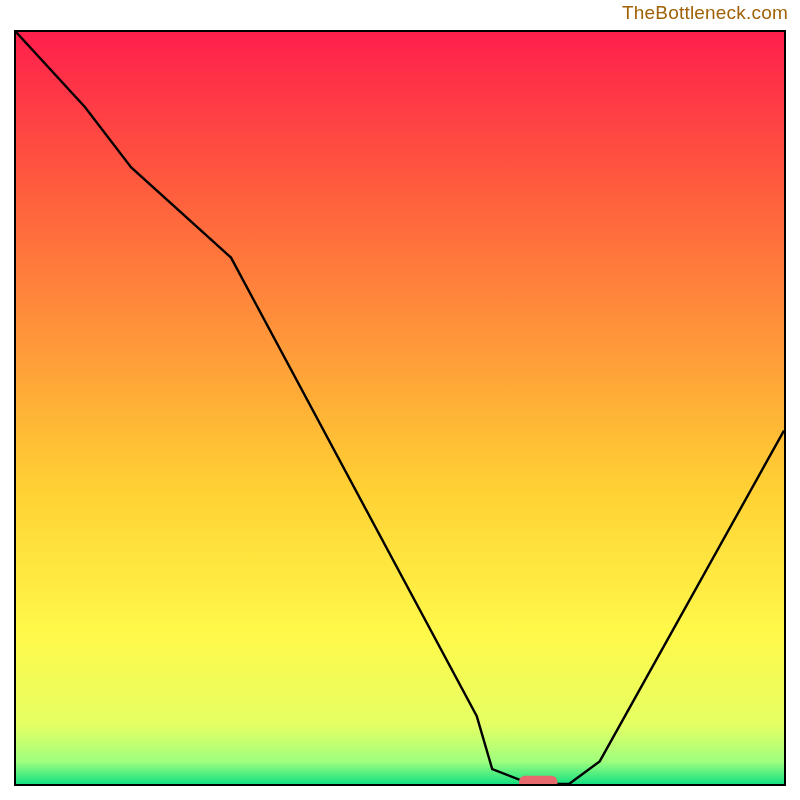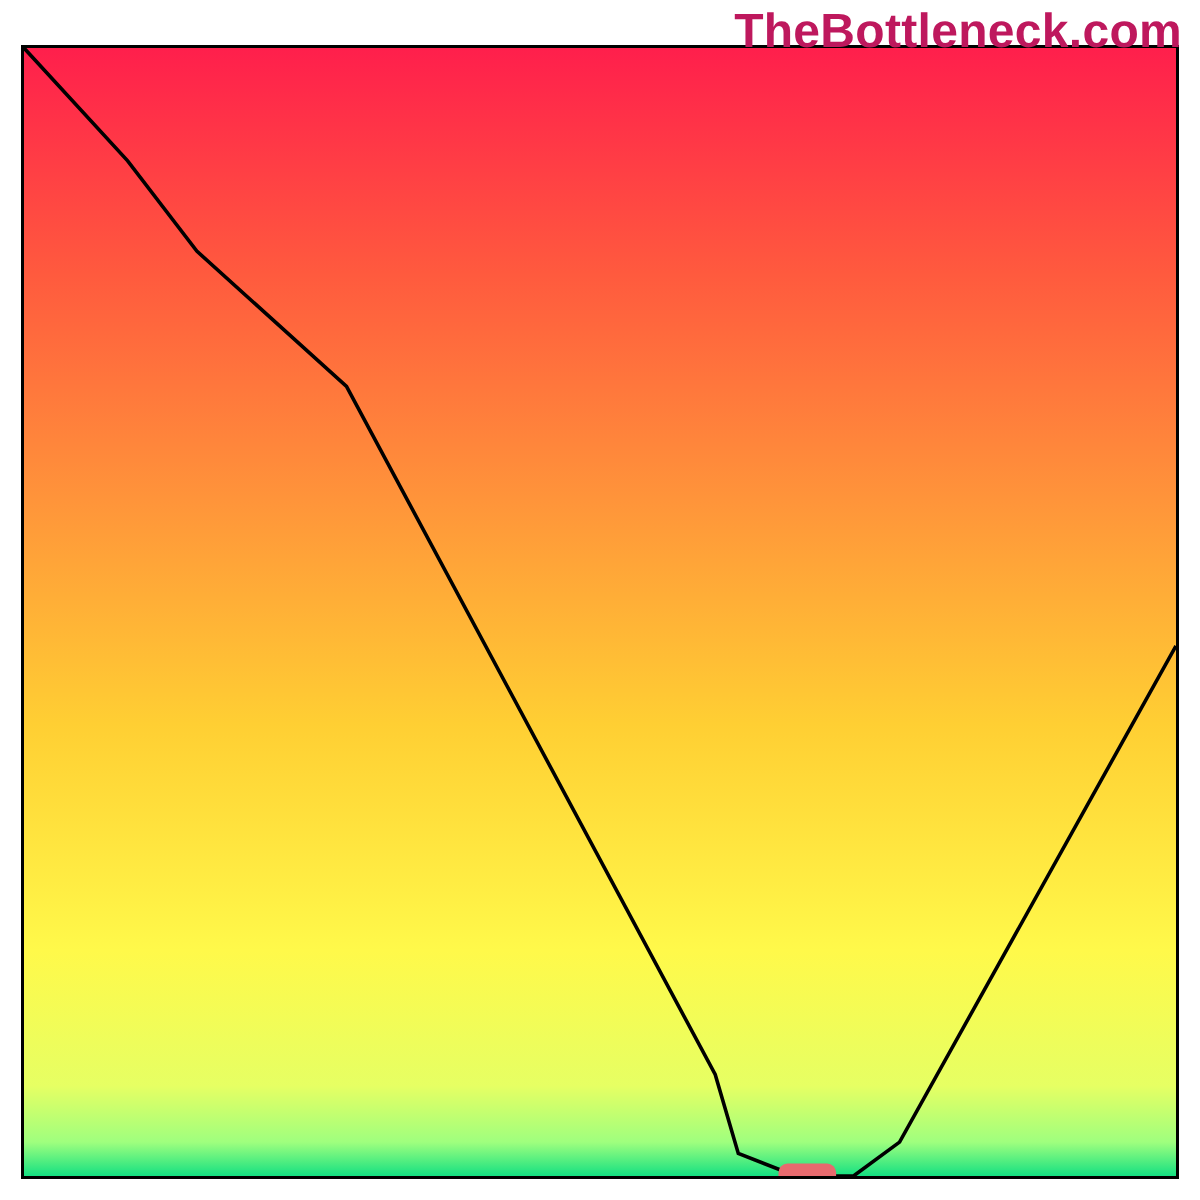--- a/index.html
+++ b/index.html
@@ -13,23 +13,23 @@
   }
   .chart-wrap {
     position: relative;
     width: 800px;
     height: 800px;
   }
   .watermark {
     position: absolute;
     top: 2px;
     right: 12px;
-    font-size: 32px;
-    font-weight: 700;
-    color: #be185d;
+    font-size: 19px;
+    font-weight: 400;
+    color: #a16207;
     letter-spacing: 0.2px;
     z-index: 10;
   }
   .plot-border {
     position: absolute;
     left: 14px;
     top: 30px;
     width: 772px;
     height: 756px;
     border: 2px solid #000000;

